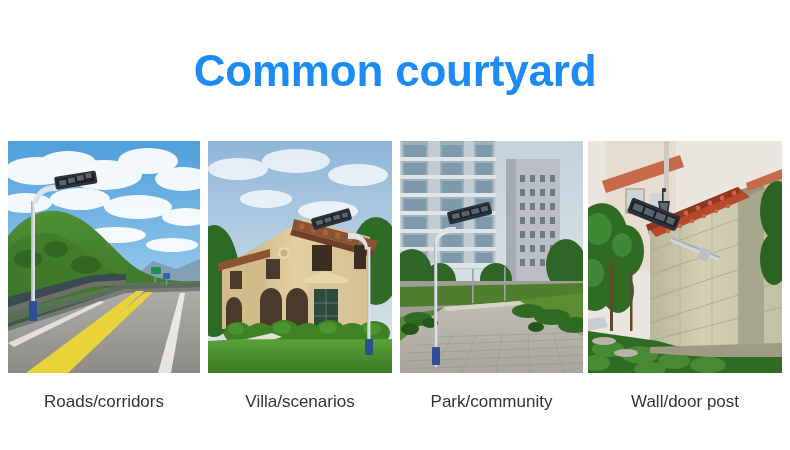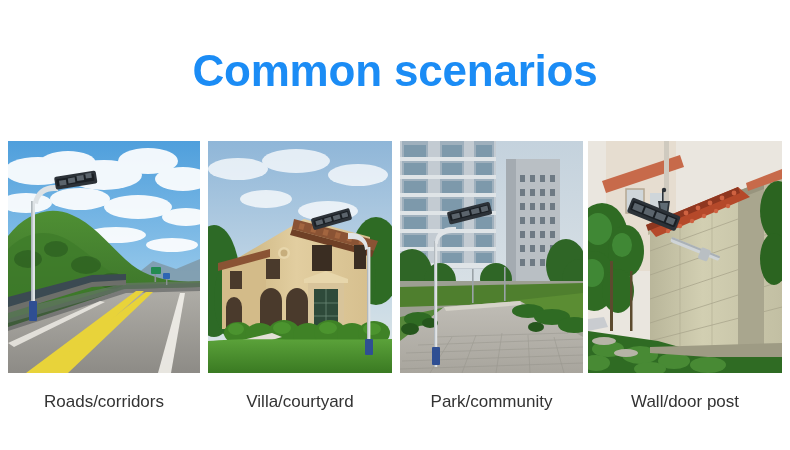--- a/index.html
+++ b/index.html
@@ -70,21 +70,21 @@
     text-align: center;
   }
   #caption-0 { left: 8px;   width: 192px; }
   #caption-1 { left: 208px; width: 184px; }
   #caption-2 { left: 400px; width: 183px; }
   #caption-3 { left: 588px; width: 194px; }
 </style>
 </head>
 <body>
 
-<div id="page-title">Common scenarios</div>
+<div id="page-title">Common courtyard</div>
 
 <div id="gallery">
 
   <div class="scene-card" id="card-0">
     <svg viewBox="0 0 192 232" preserveAspectRatio="xMidYMid slice">
       <defs>
         <linearGradient id="sky0" x1="0" y1="0" x2="0" y2="1">
           <stop offset="0%" stop-color="#4f9fdc"></stop>
           <stop offset="55%" stop-color="#8fc4e9"></stop>
           <stop offset="100%" stop-color="#cfe2ef"></stop>
@@ -536,16 +536,16 @@
         <ellipse cx="16" cy="200" rx="12" ry="4"></ellipse>
         <ellipse cx="38" cy="212" rx="12" ry="4"></ellipse>
       </g>
     </svg>
   </div>
 
 </div>
 
 <div id="caption-row">
   <div class="caption" id="caption-0">Roads/corridors</div>
-  <div class="caption" id="caption-1">Villa/courtyard</div>
+  <div class="caption" id="caption-1">Villa/scenarios</div>
   <div class="caption" id="caption-2">Park/community</div>
   <div class="caption" id="caption-3">Wall/door post</div>
 </div>
 
 </body></html>

